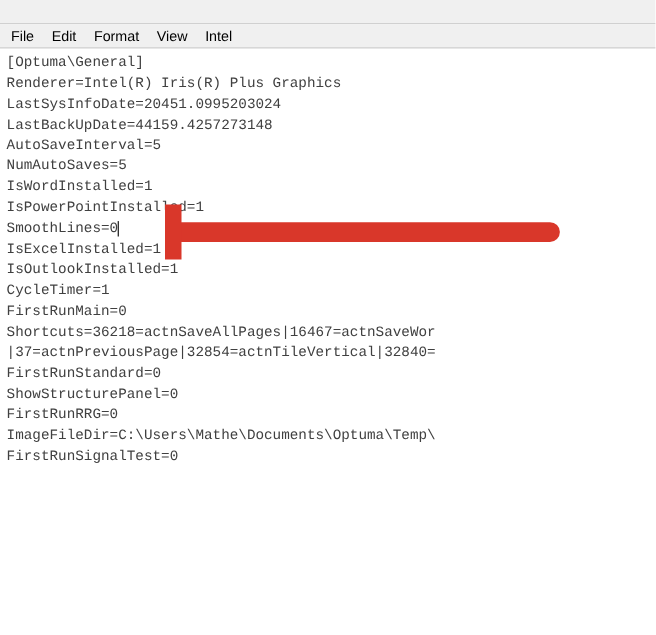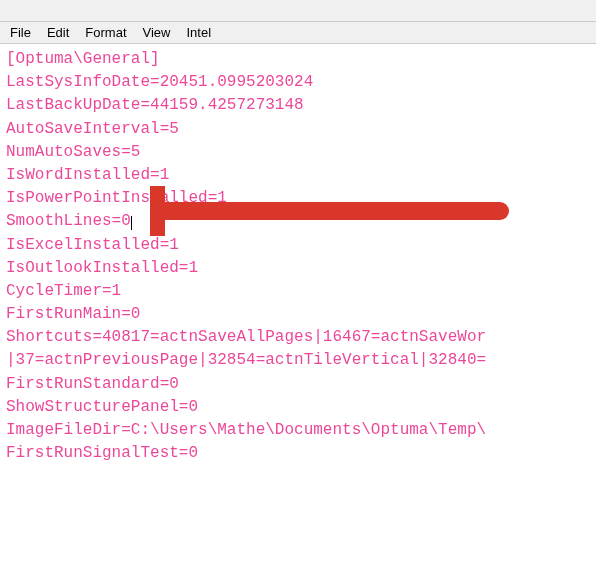--- a/index.html
+++ b/index.html
@@ -55,22 +55,22 @@
     .content-area {
       padding: 4px 6px;
       position: relative;
       overflow: hidden;
       height: calc(577px - 44px);
     }
 
     .content-line {
       line-height: 1.45;
       white-space: nowrap;
-      font-size: 16px;
-      color: #ec4899;
+      font-size: 13px;
+      color: #404040;
     }
 
     .cursor-line::after {
       content: '';
       display: inline-block;
       width: 1px;
       height: 14px;
       background: #000;
       vertical-align: text-bottom;
     }
@@ -99,35 +99,37 @@
   <span class="menu-item">File</span>
   <span class="menu-item">Edit</span>
   <span class="menu-item">Format</span>
   <span class="menu-item">View</span>
   <span class="menu-item">Intel</span>
 </div>
 
 <div class="content-area">
   <div id="lines-container">
       <div class="content-line">[Optuma\General]</div>
+      <div class="content-line">Renderer=Intel(R) Iris(R) Plus Graphics</div>
       <div class="content-line">LastSysInfoDate=20451.0995203024</div>
       <div class="content-line">LastBackUpDate=44159.4257273148</div>
       <div class="content-line">AutoSaveInterval=5</div>
       <div class="content-line">NumAutoSaves=5</div>
       <div class="content-line">IsWordInstalled=1</div>
       <div class="content-line">IsPowerPointInstalled=1</div>
       <div class="content-line cursor-line">SmoothLines=0</div>
       <div class="content-line">IsExcelInstalled=1</div>
       <div class="content-line">IsOutlookInstalled=1</div>
       <div class="content-line">CycleTimer=1</div>
       <div class="content-line">FirstRunMain=0</div>
-      <div class="content-line">Shortcuts=40817=actnSaveAllPages|16467=actnSaveWor</div>
+      <div class="content-line">Shortcuts=36218=actnSaveAllPages|16467=actnSaveWor</div>
       <div class="content-line">|37=actnPreviousPage|32854=actnTileVertical|32840=</div>
       <div class="content-line">FirstRunStandard=0</div>
       <div class="content-line">ShowStructurePanel=0</div>
+      <div class="content-line">FirstRunRRG=0</div>
       <div class="content-line">ImageFileDir=C:\Users\Mathe\Documents\Optuma\Temp\</div>
       <div class="content-line">FirstRunSignalTest=0</div>
     </div>
 
   <div class="arrow-container">
     <svg class="arrow-svg" viewBox="0 0 360 50" xmlns="http://www.w3.org/2000/svg">
 
       <defs>
         <marker id="arrowhead" markerWidth="12" markerHeight="8" refX="0" refY="4" orient="auto">
           <polygon points="0 0, 12 4, 0 8" fill="#d9372a"></polygon>

